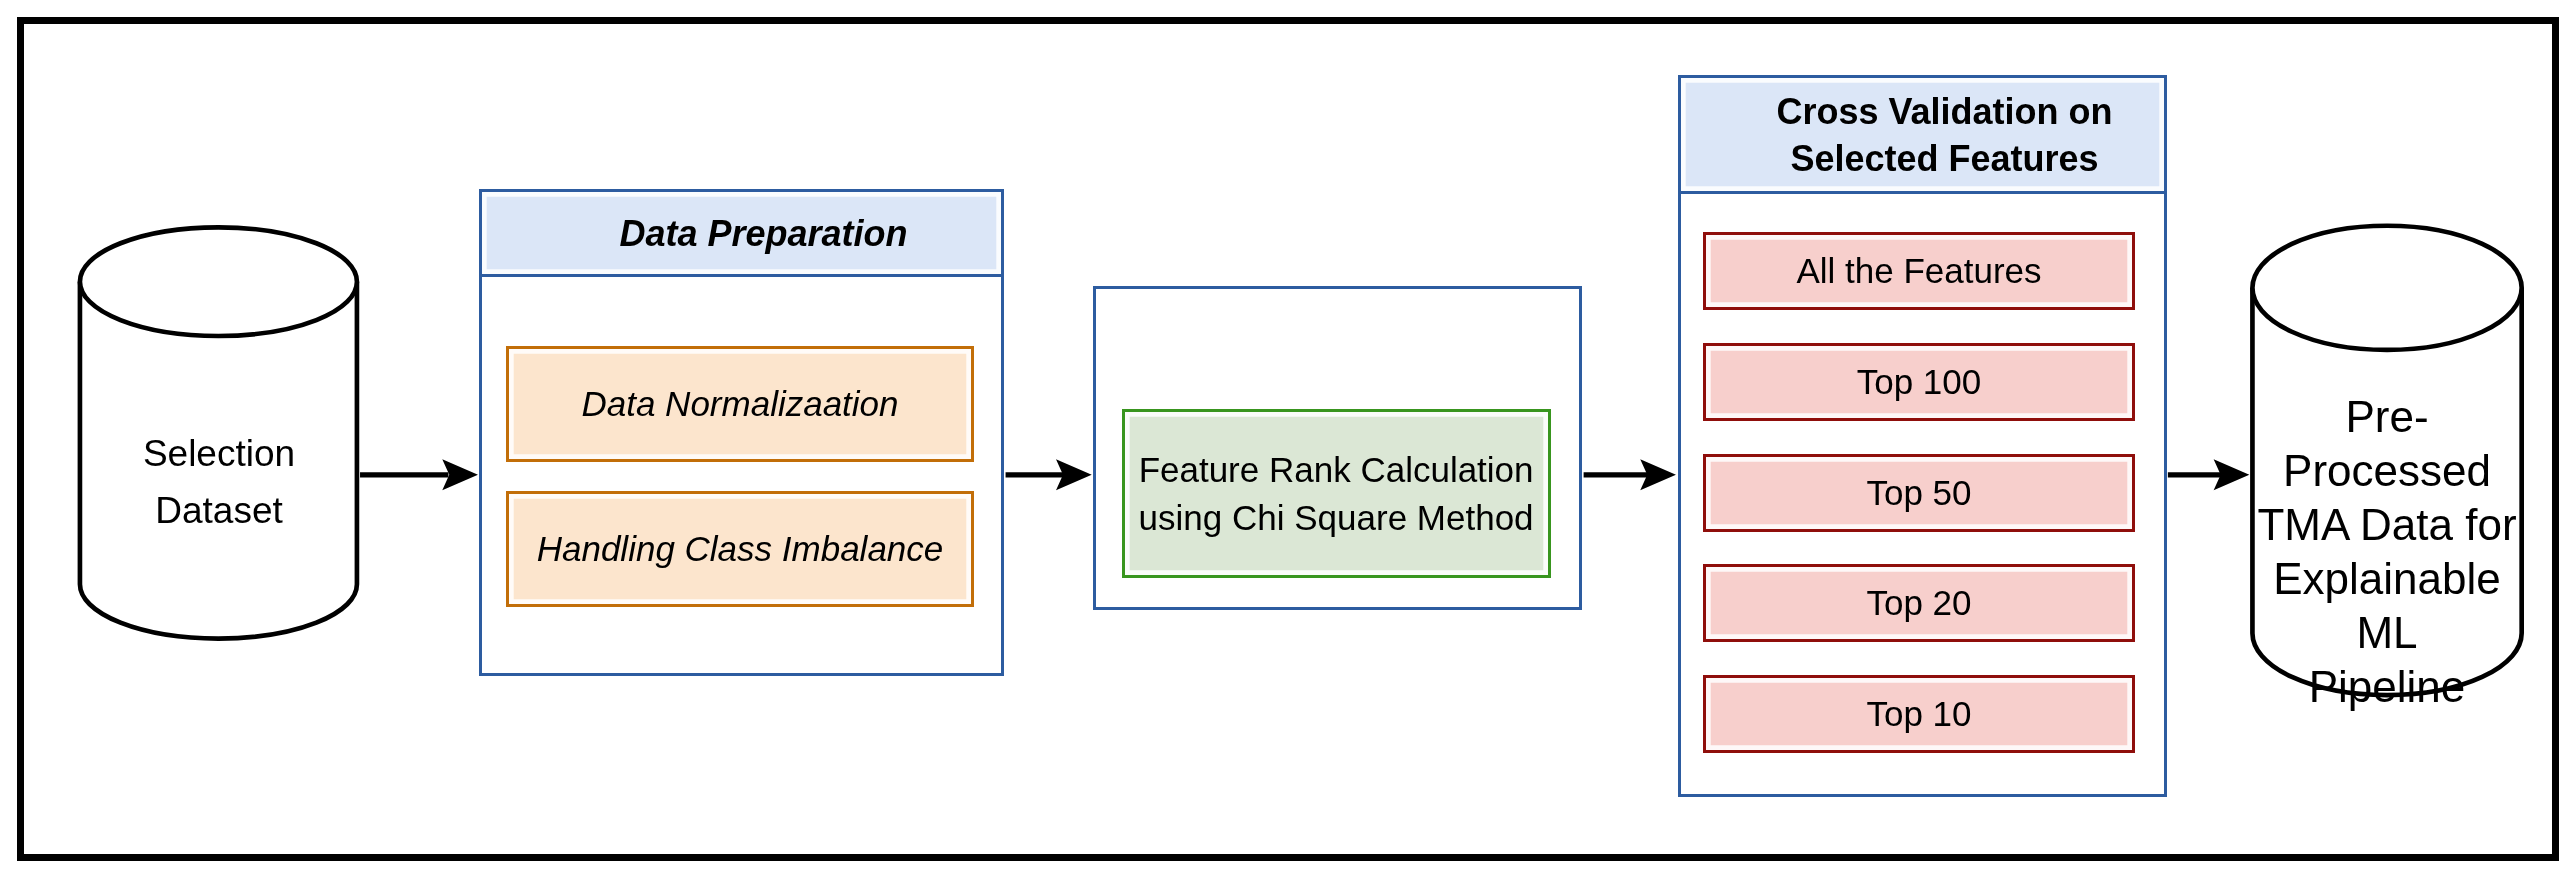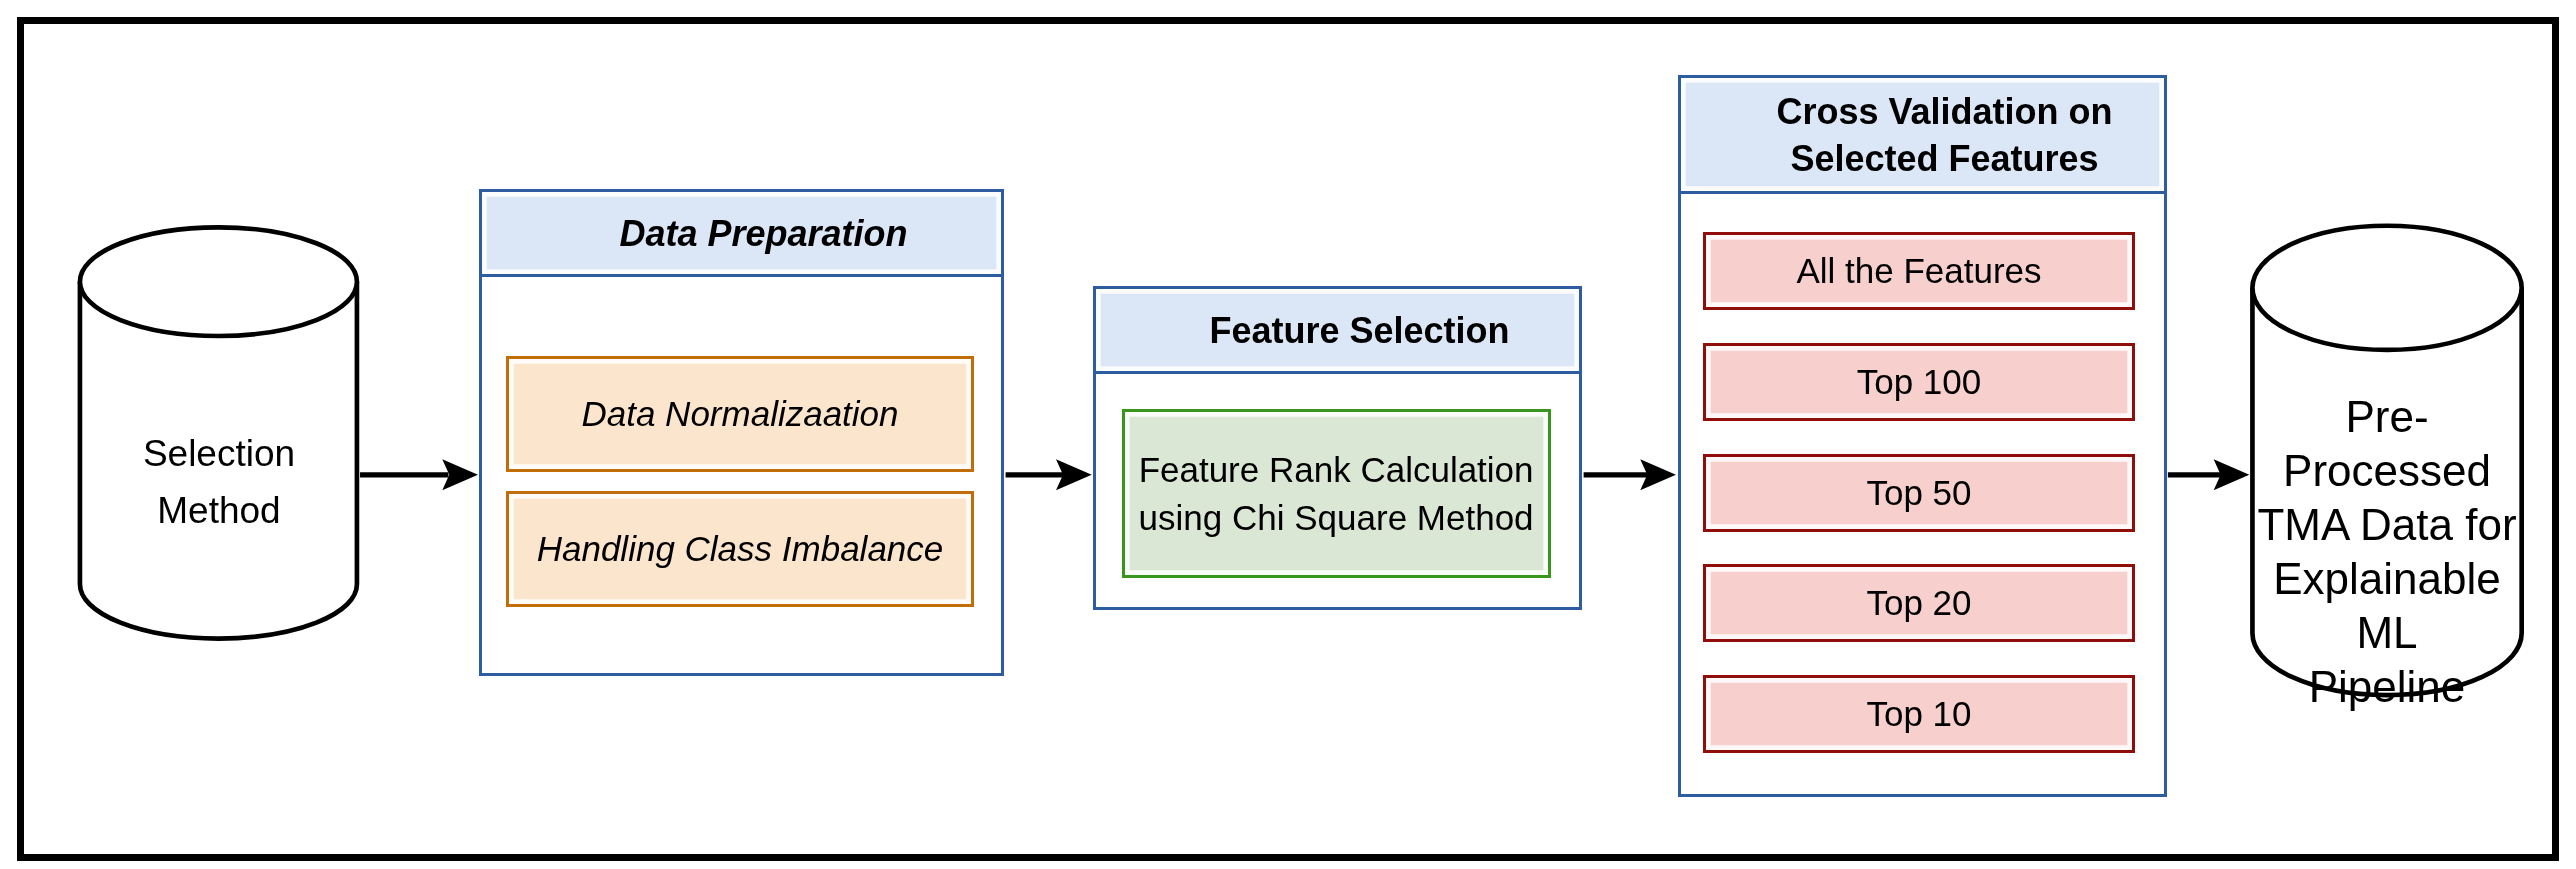--- a/index.html
+++ b/index.html
@@ -73,39 +73,36 @@
       <polygon class="arrow-head" points="2160,612 2114,592 2123,612 2114,632"></polygon>
     </g>
     <g>
       <line class="connector-line" x1="2794" y1="612" x2="2863" y2="612"></line>
       <polygon class="arrow-head" points="2899,612 2853,592 2862,612 2853,632"></polygon>
     </g>
   </svg>
 
   <div class="cyl-label" style="left:78px;top:425px;width:282px;--lh:57px;">
     <span>Selection</span>
-    <span>Method</span>
+    <span>Dataset</span>
   </div>
 
   <div class="container" style="left:479px;top:189px;width:525px;height:487px;font-style:italic;">
     <div class="container-header" style="height:85px;">
       <span>Data Preparation</span>
     </div>
-    <div class="step-box step-orange" style="left:24px;top:154px;width:468px;height:116px;margin-top:10px;">
+    <div class="step-box step-orange" style="left:24px;top:154px;width:468px;height:116px;">
       <span>Data Normalizaation</span>
     </div>
     <div class="step-box step-orange" style="left:24px;top:299px;width:468px;height:116px;">
       <span>Handling Class Imbalance</span>
     </div>
   </div>
 
   <div class="container" style="left:1093px;top:286px;width:489px;height:324px;">
-    <div class="container-header" style="height:85px;">
-      <span>Feature Selection</span>
-    </div>
     <div class="step-box step-green" style="left:25.6px;top:109px;width:429px;height:169px;">
       <span>Feature Rank Calculation</span>
       <span>using Chi Square Method</span>
     </div>
   </div>
 
   <div class="container" style="left:1678px;top:75px;width:489px;height:722px;">
     <div class="container-header" style="height:116px;">
       <span>Cross Validation on</span>
       <span>Selected Features</span>

